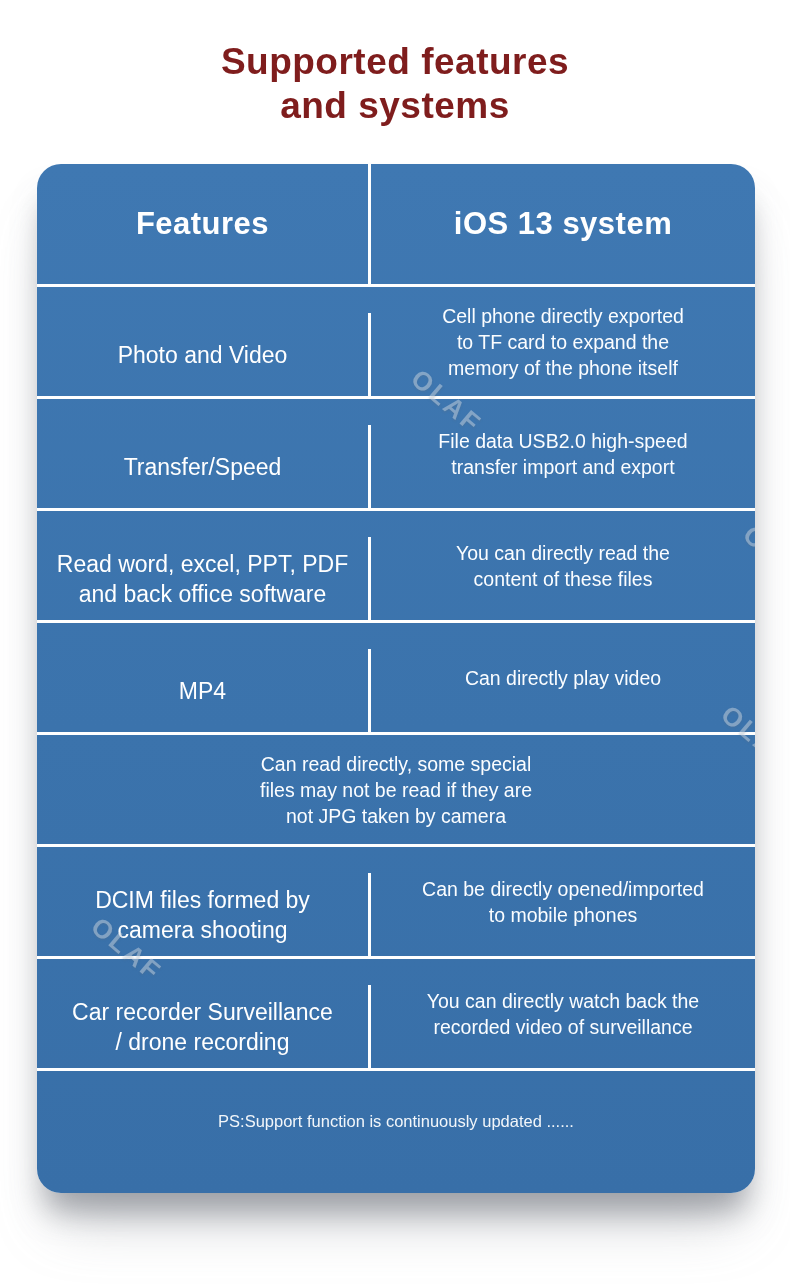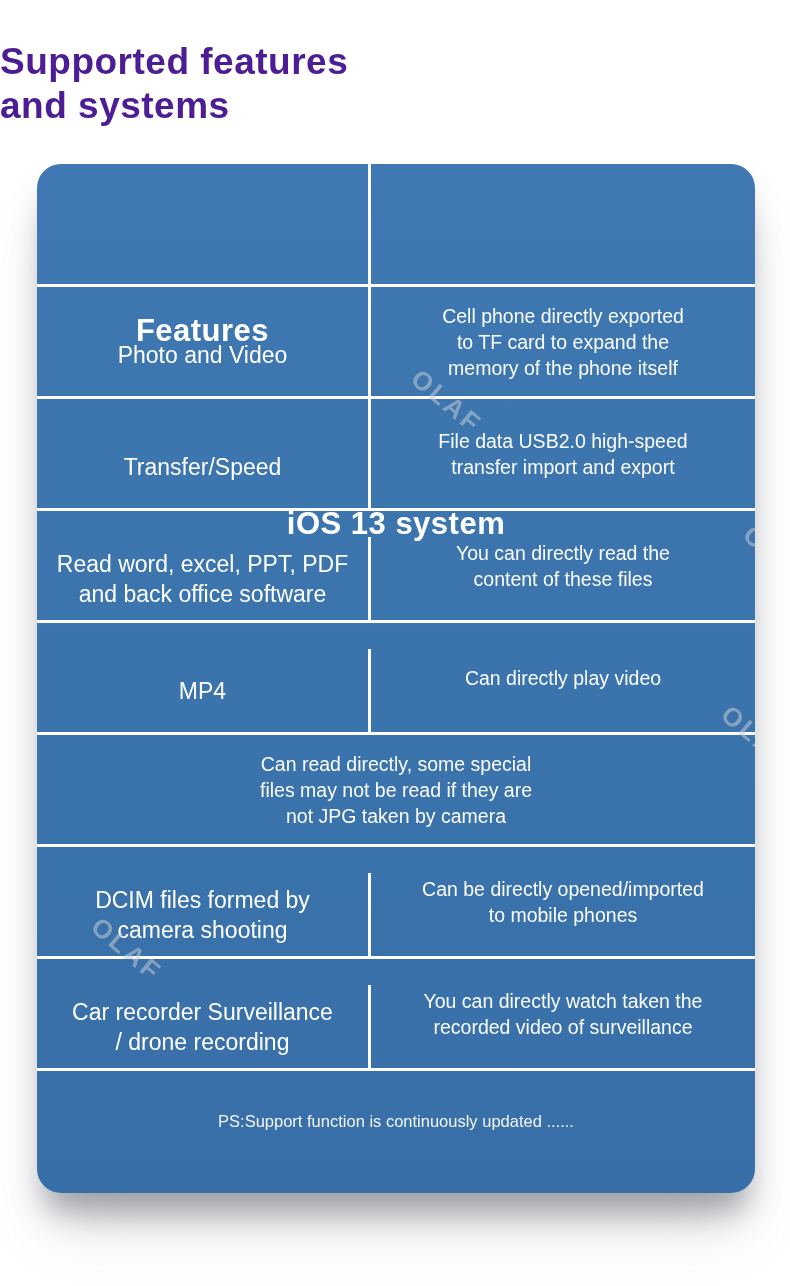--- a/index.html
+++ b/index.html
@@ -7,21 +7,22 @@
   body {
     background: #ffffff;
     font-family: "Liberation Sans", sans-serif;
     position: relative;
     overflow: hidden;
   }
 
   
   .page-title {
     margin-top: 40px;
-    color: #4c1d95;
+    text-align: center;
+    color: #7f1d1d;
     font-size: 37px;
     line-height: 44px;
     font-weight: bold;
     letter-spacing: 0.5px;
     white-space: pre-line;
   }
 
   
   .table-card {
     position: absolute;
@@ -34,21 +35,21 @@
     background: linear-gradient(180deg, #3f78b2 0%, #3b73ac 55%, #386fa8 100%);
     box-shadow: 0 26px 30px -8px rgba(105,110,118,0.55),
                 0 45px 60px -20px rgba(140,146,153,0.40);
   }
 
   .t-row {
     display: flex;
     width: 100%;
     border-top: 3px solid #ffffff;
   }
-  .t-row:first-child { border-top: none; flex-direction: column; }
+  .t-row:first-child { border-top: none; }
 
   .cell {
     display: flex;
     align-items: center;
     justify-content: center;
     text-align: center;
     color: #ffffff;
     padding: 8px 14px;
     white-space: pre-line;
   }
@@ -145,21 +146,21 @@
   <div class="t-row data-row">
     <div class="cell left">DCIM files formed by
 camera shooting</div>
     <div class="cell right">Can be directly opened/imported
 to mobile phones</div>
   </div>
 
   <div class="t-row data-row">
     <div class="cell left">Car recorder Surveillance
 / drone recording</div>
-    <div class="cell right">You can directly watch taken the
+    <div class="cell right">You can directly watch back the
 recorded video of surveillance</div>
   </div>
 
   <div class="footer-row">
     <span>PS:Support function is continuously updated ......</span>
   </div>
 
   <span class="watermark wm-1">OLAF</span>
   <span class="watermark wm-2">OLAF</span>
   <span class="watermark wm-3">OLAF</span>

